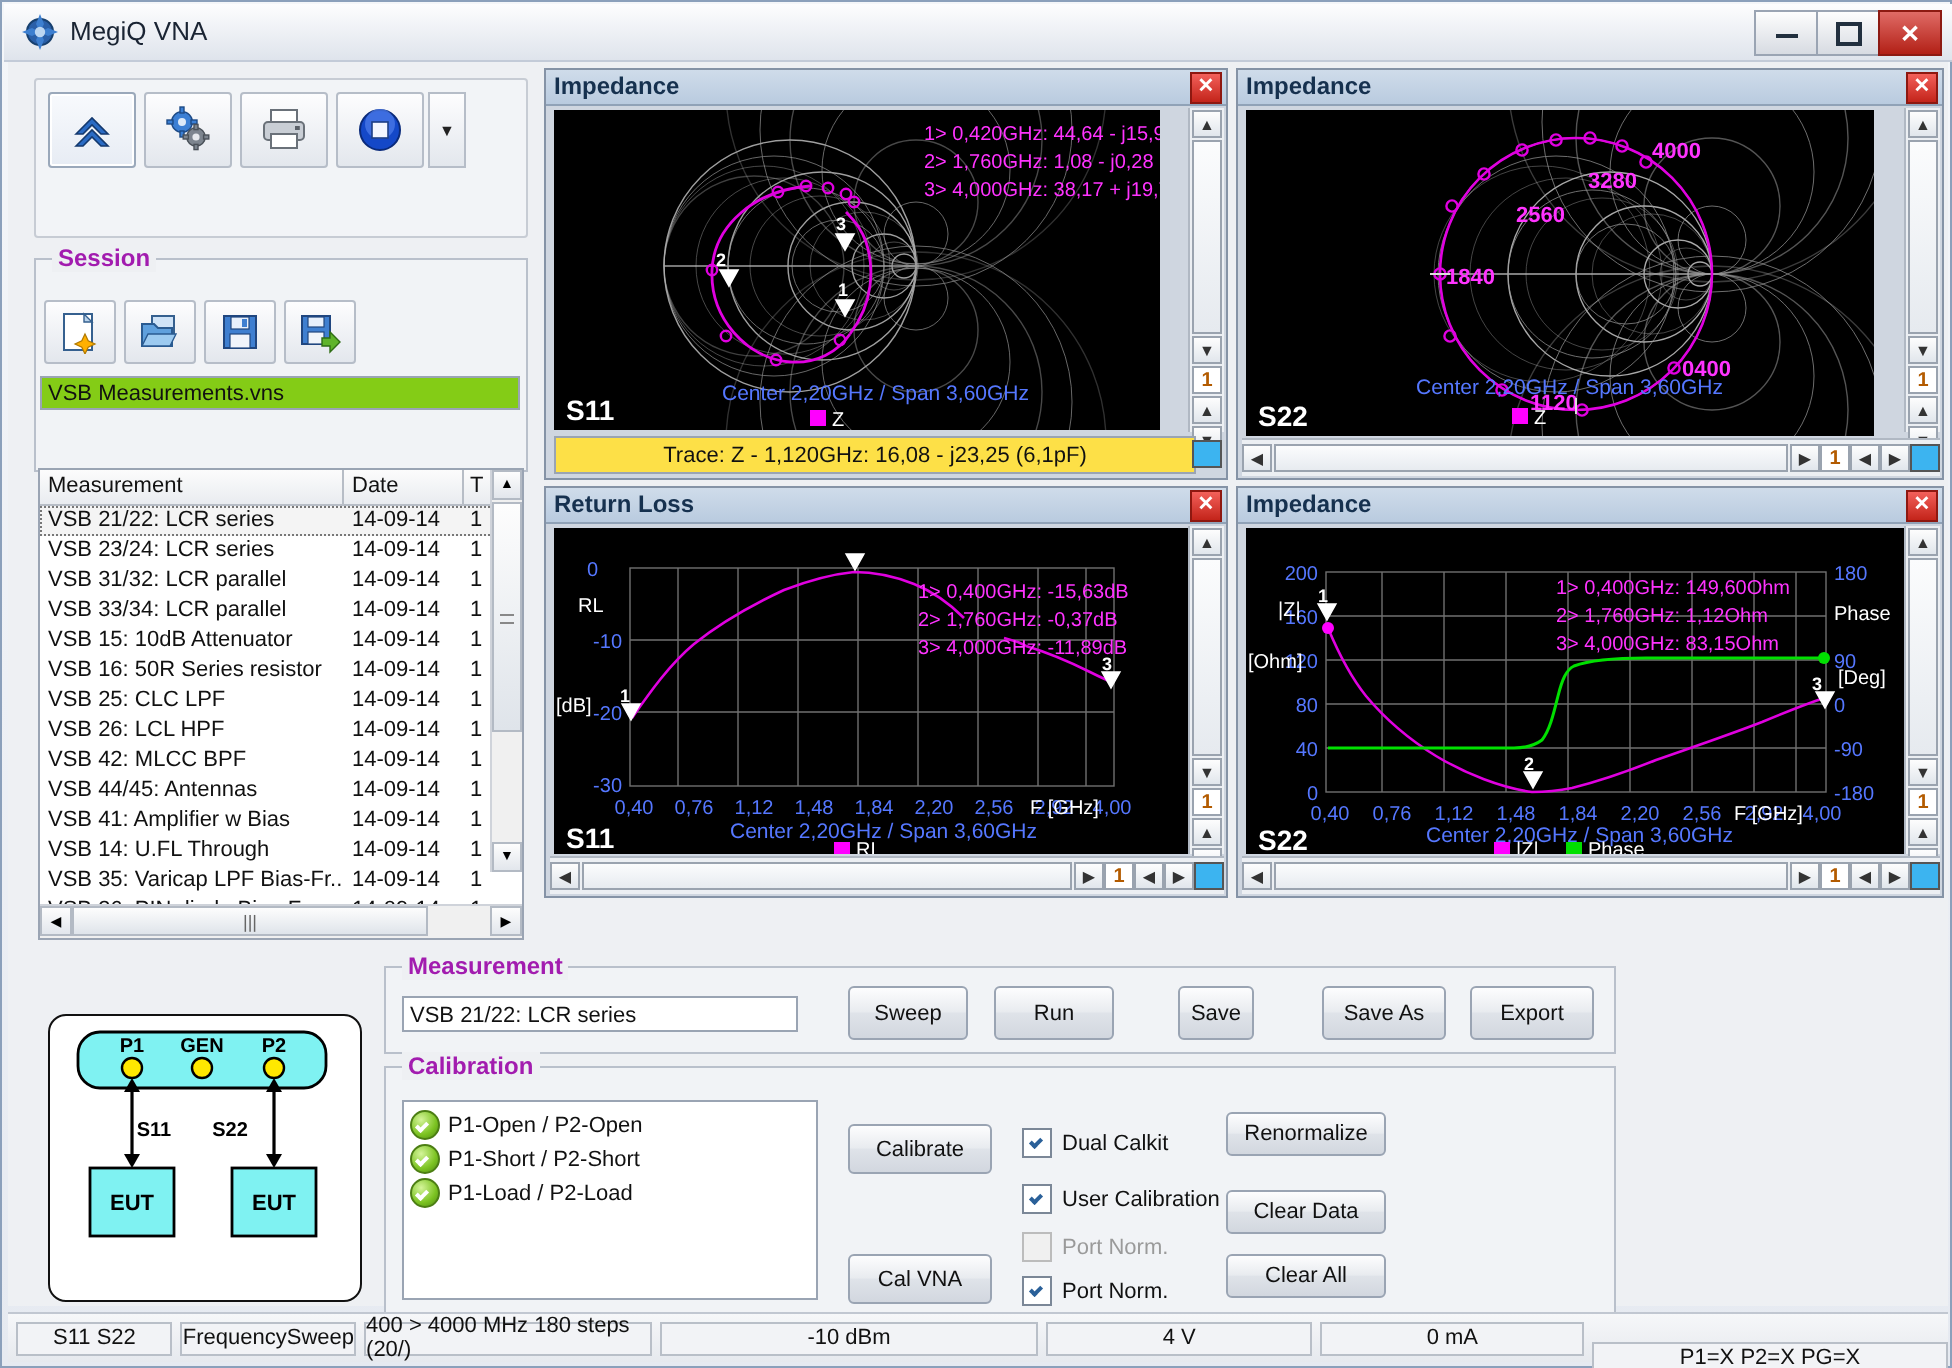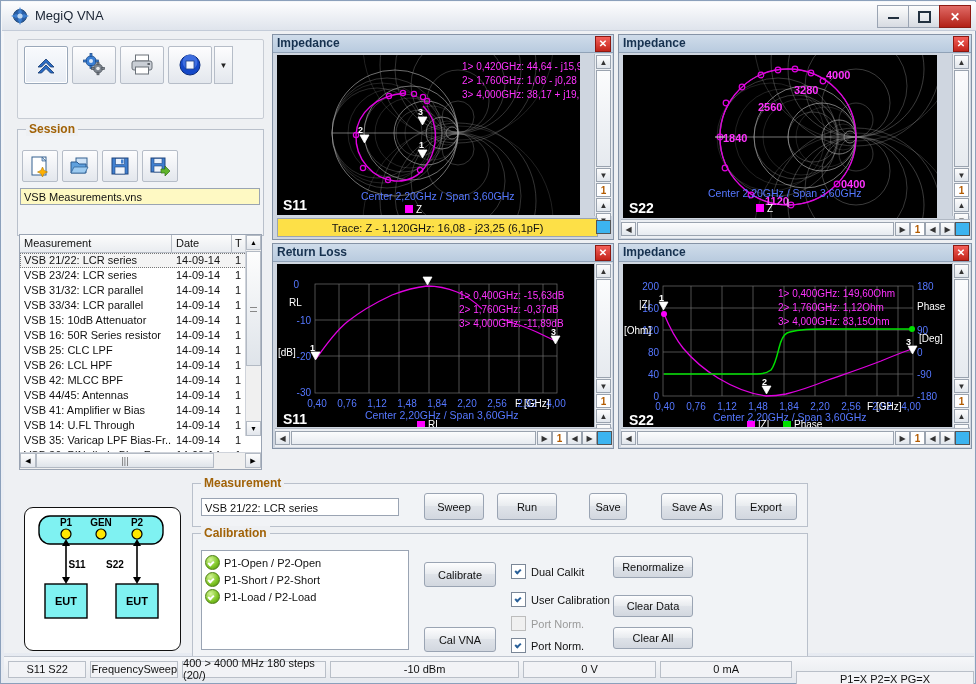--- a/index.html
+++ b/index.html
@@ -33,41 +33,41 @@
 
   
   .client{position:absolute;left:3px;top:30px;width:970px;height:622px;
     background:#eef0f3;}
 
   
   .leftcol{position:absolute;left:5px;top:3px;width:260px;height:440px;}
 
   .groupbox{position:absolute;border:1px solid #b9c0cb;background:#f1f3f6;}
   .gb-title{position:absolute;top:-8px;left:8px;background:#eef0f3;padding:0 3px;
-    font-weight:bold;font-size:12px;color:#a16207;}
+    font-weight:bold;font-size:12px;color:#a21caf;}
 
   .tbar{position:absolute;left:8px;top:5px;width:245px;height:78px;
     border:1px solid #c7ccd4;background:#f2f4f7;border-radius:2px;}
   .tbtn{position:absolute;top:6px;width:42px;height:36px;border:1px solid #b6bdc8;
     background:linear-gradient(#fdfdfe,#e3e7ed);border-radius:2px;
     display:flex;align-items:center;justify-content:center;}
   .tbtn.sel{border:1px solid #9aa8ba;background:linear-gradient(#f8fafd,#e7ecf4);
     box-shadow:inset 0 0 0 1px #ffffff;}
   .drop{position:absolute;top:6px;width:17px;height:36px;border:1px solid #b6bdc8;
     background:linear-gradient(#fdfdfe,#e3e7ed);display:flex;align-items:center;justify-content:center;}
   .devbox{position:absolute;left:8px;top:48px;width:222px;height:19px;
     border:1px solid #c3c8d0;background:#f0f2f5;text-align:center;line-height:19px;
     font-size:11px;color:#222;}
 
   .sess{position:absolute;left:8px;top:95px;width:245px;height:105px;}
   .sbtn{position:absolute;top:20px;width:34px;height:30px;border:1px solid #b6bdc8;
     background:linear-gradient(#fdfdfe,#e3e7ed);border-radius:2px;
     display:flex;align-items:center;justify-content:center;}
   .sessfile{position:absolute;left:2px;top:58px;width:240px;height:17px;
-    border:1px solid #9aa4b3;background:#fef9c3;font-size:11px;line-height:17px;
+    border:1px solid #9aa4b3;background:#84cc16;font-size:11px;line-height:17px;
     padding-left:3px;box-sizing:border-box;color:#111;}
 
   
   .mlist{position:absolute;left:10px;top:200px;width:243px;height:236px;
     border:1px solid #9aa4b3;background:#fff;box-sizing:border-box;}
   .mhead{display:flex;height:17px;background:linear-gradient(#fcfcfc,#e9ecf0);
     border-bottom:1px solid #b7bdc6;}
   .mhead div{border-right:1px solid #b7bdc6;font-size:11px;line-height:17px;
     padding-left:4px;color:#111;box-sizing:border-box;}
   .mh-name{width:152px;}
@@ -845,19 +845,19 @@
           <div class="tab">Display</div>
         </div>
 
   </div>
 
   <div class="statusbar" id="statusbar">
         <div class="scell" style="width: 88px; text-align: right;">S11 S22</div>
         <div class="scell" style="width: 92px;">FrequencySweep</div>
         <div class="scell" style="width: 162px;">400 &gt; 4000 MHz 180 steps (20/)</div>
         <div class="scell" style="width: 212px;">-10 dBm</div>
-        <div class="scell" style="width: 150px;">0 V</div>
+        <div class="scell" style="width: 150px;">4 V</div>
         <div class="scell" style="width: 148px;">0 mA</div>
         <div class="scell" style="width: 200px; margin-top: 20px;">P1=X P2=X PG=X</div>
       </div>
 
 </div>
 </div>
 
 </body></html>

